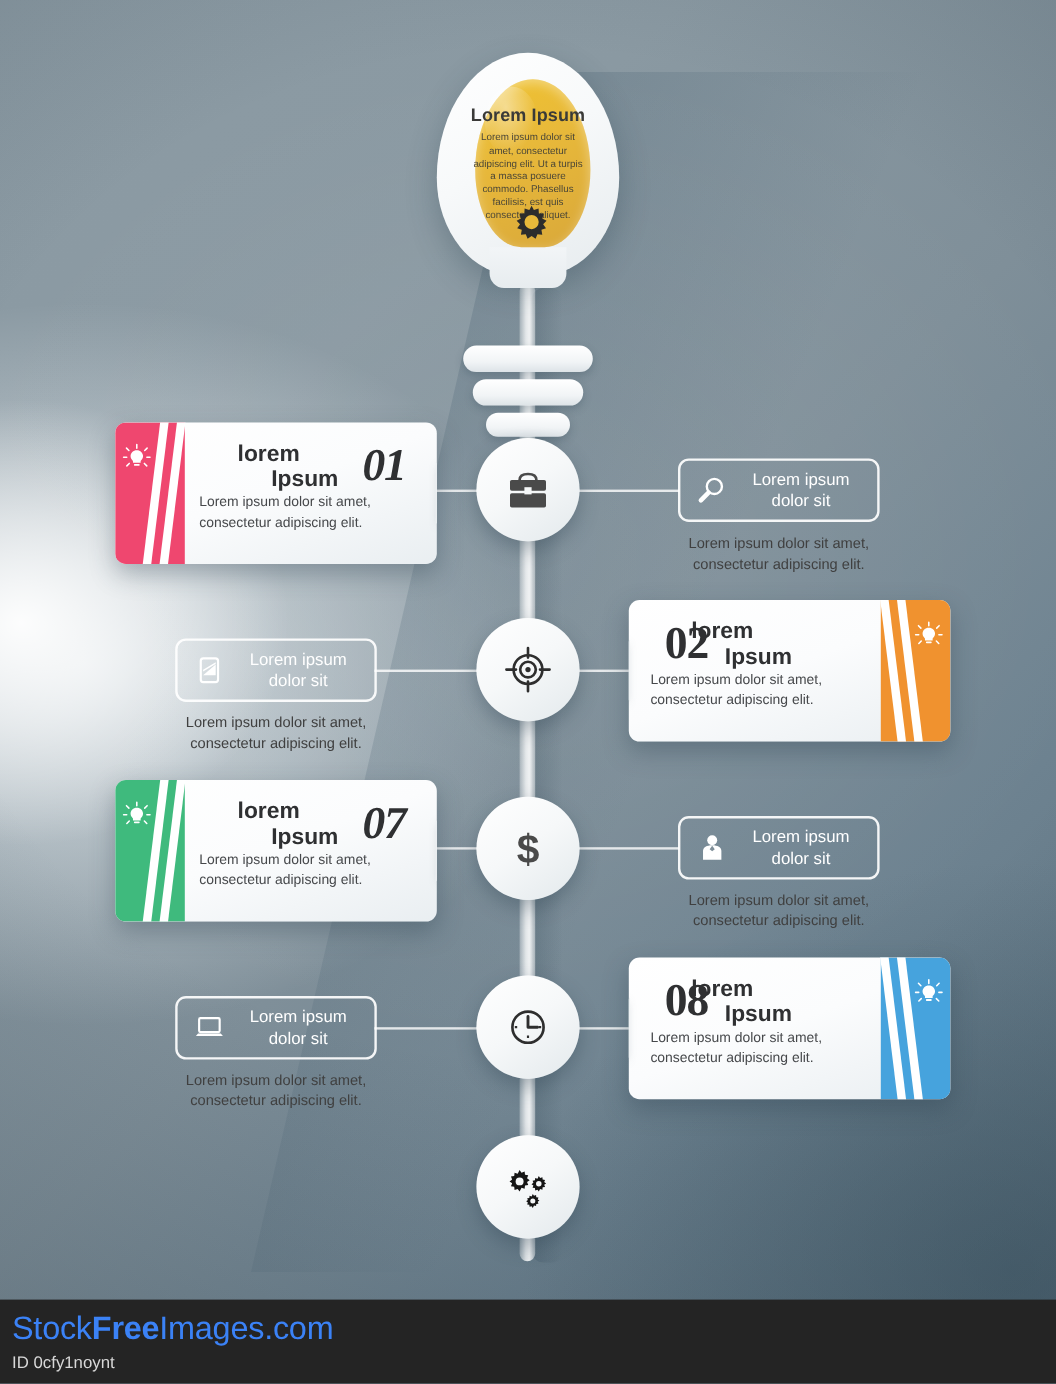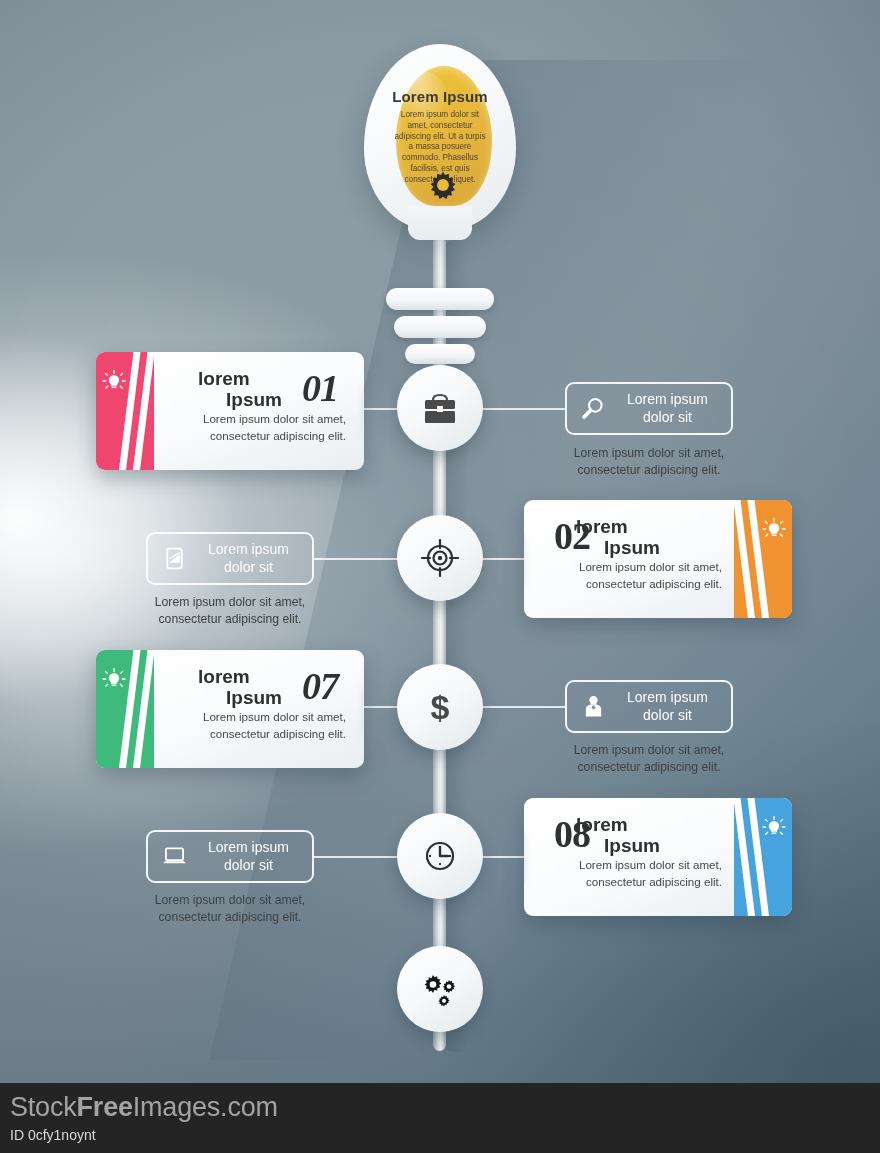--- a/index.html
+++ b/index.html
@@ -256,21 +256,21 @@
     letter-spacing: -1px;
   }
   .card-left .card-num  { right: 20px; font-style: italic; }
   .card-right .card-num { left: 24px; }
 
   .card-sub {
     position: absolute;
     bottom: 16px;
     left: 0;
     right: 0;
-    text-align: right;
+    text-align: left;
     font-size: 11.6px;
     line-height: 1.42;
     color: #46484b;
     padding: 0 12px;
   }
 
   
   .notch {
     position: absolute;
     top: 33px;
@@ -340,21 +340,21 @@
     bottom: 0;
     width: 880px;
     height: 70px;
     background: #242424;
   }
   .wm-title {
     position: absolute;
     left: 10px;
     top: 9px;
     font-size: 27px;
-    color: #a3a3a3;
+    color: #3b82f6;
     letter-spacing: -0.2px;
   }
   .wm-title b { font-weight: bold; }
   .wm-id {
     position: absolute;
     left: 10px;
     top: 44px;
     font-size: 14px;
     color: #d8d8d8;
   }

